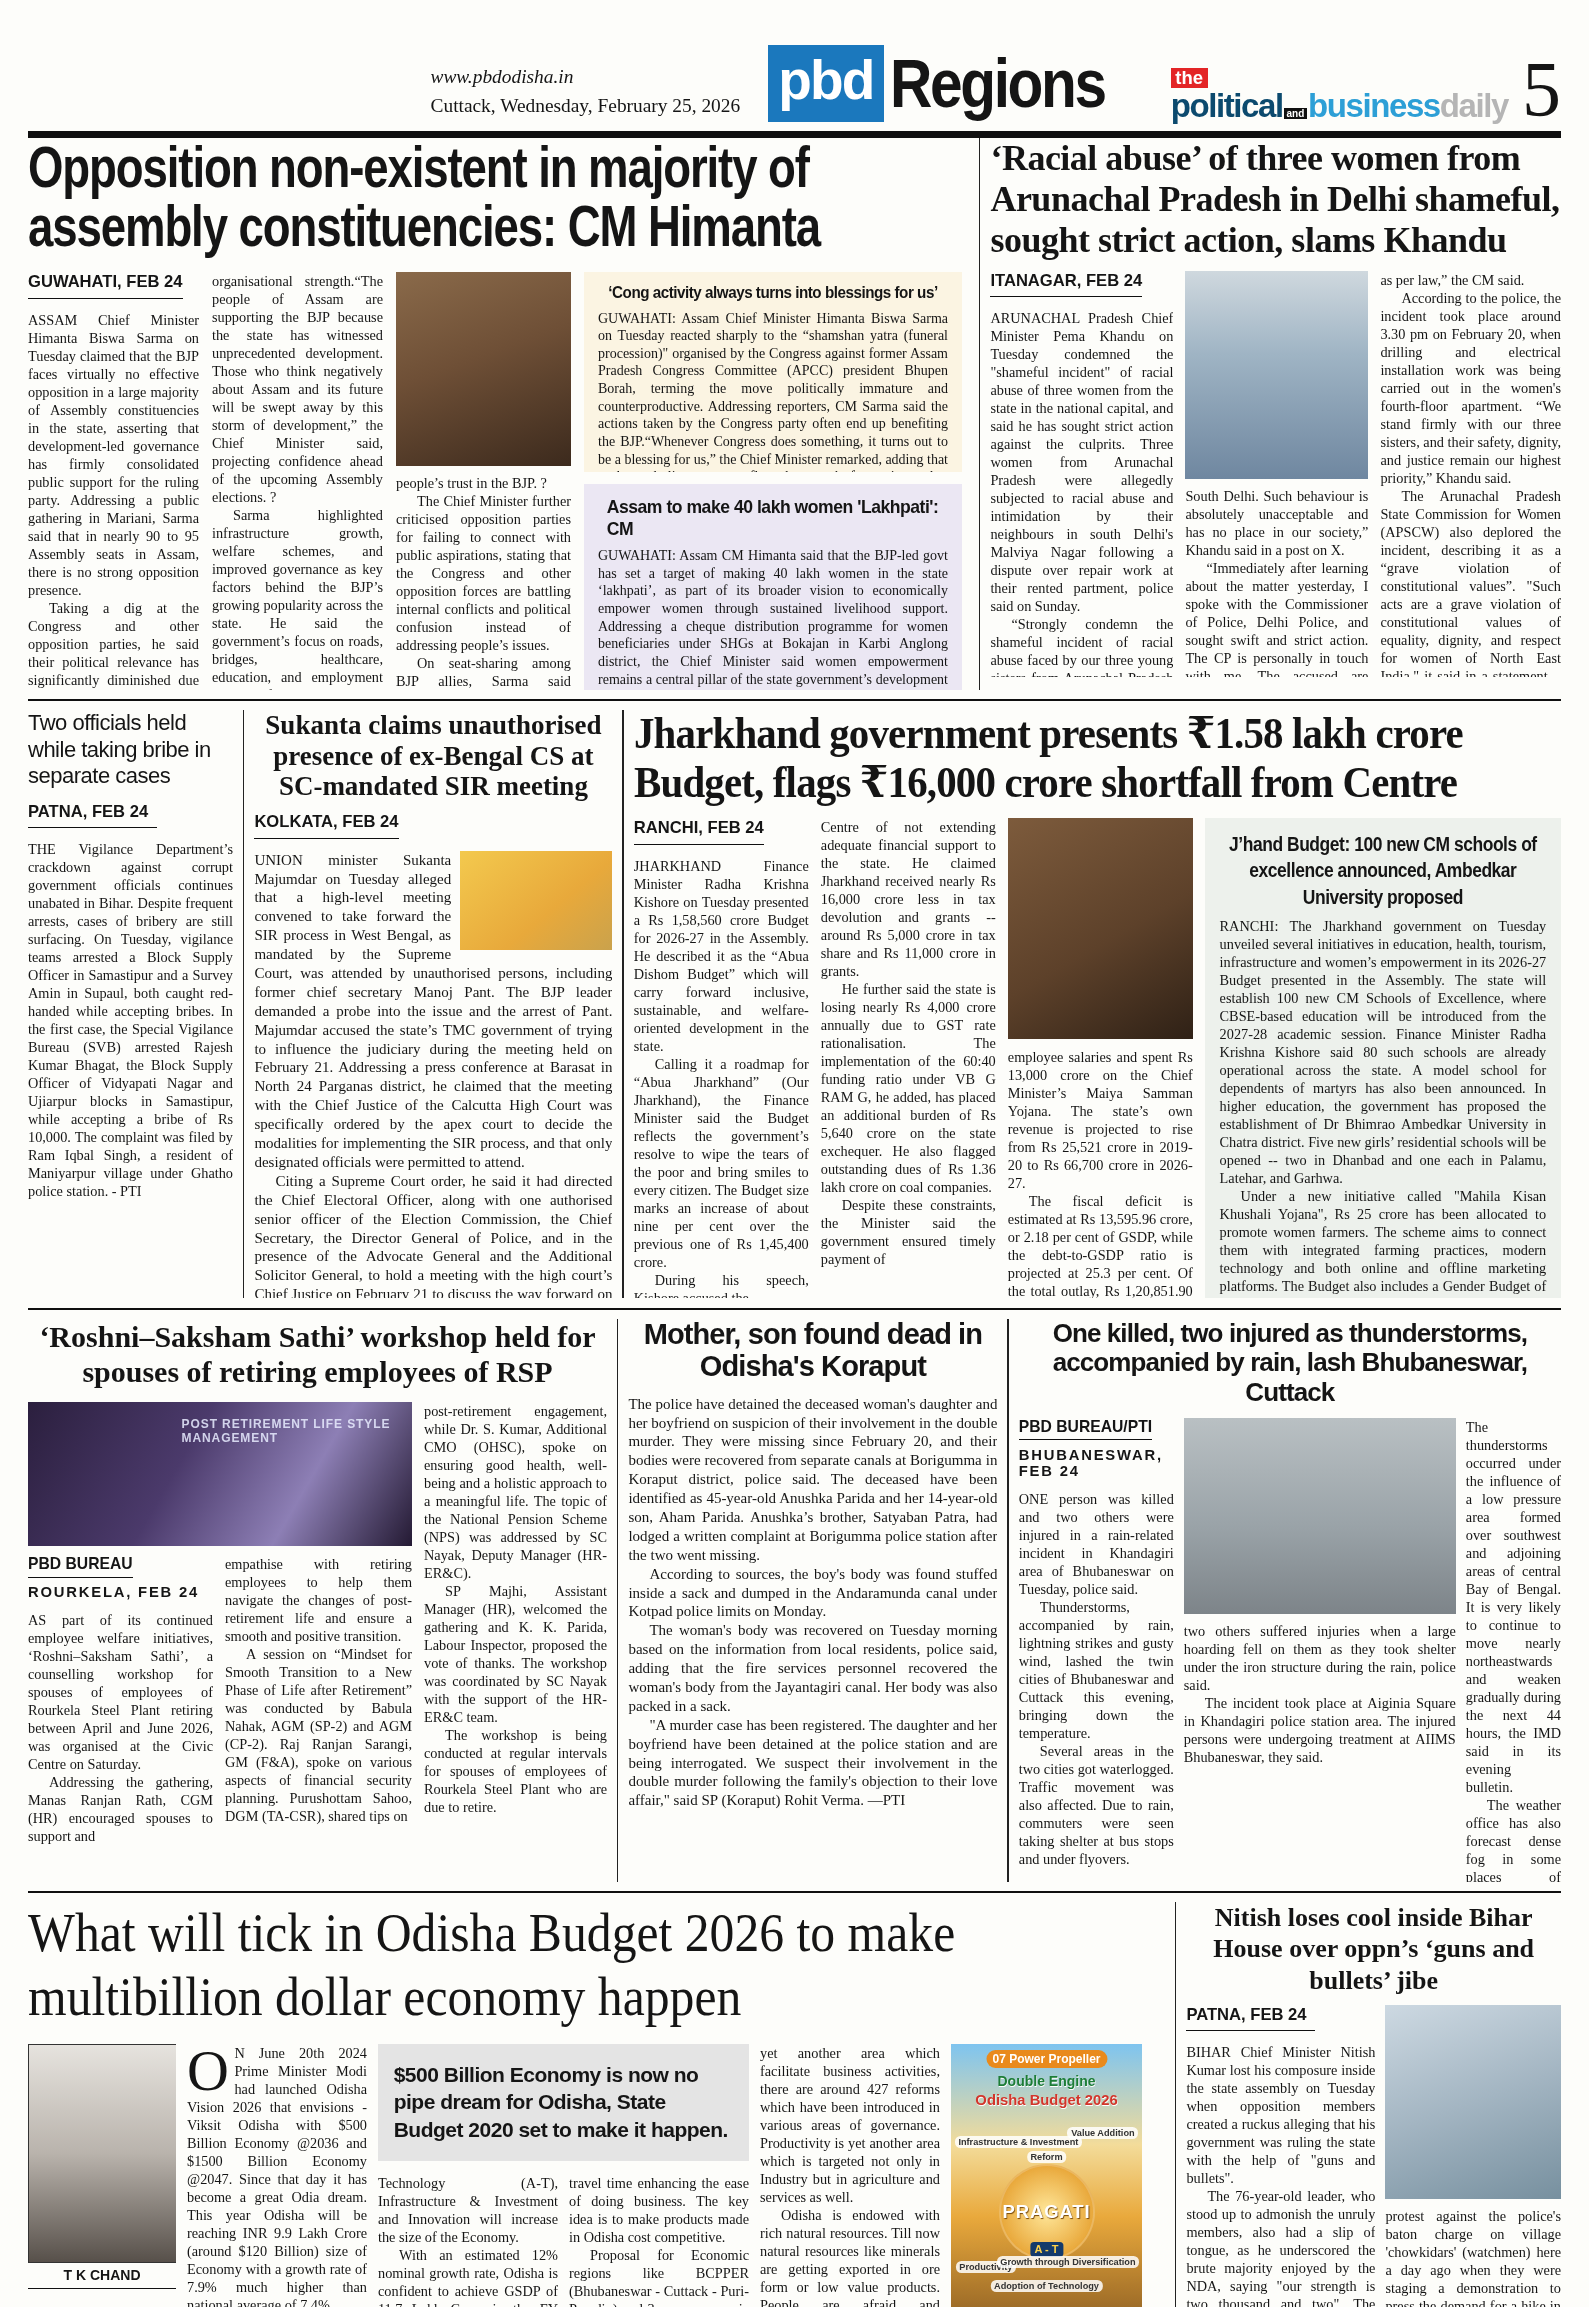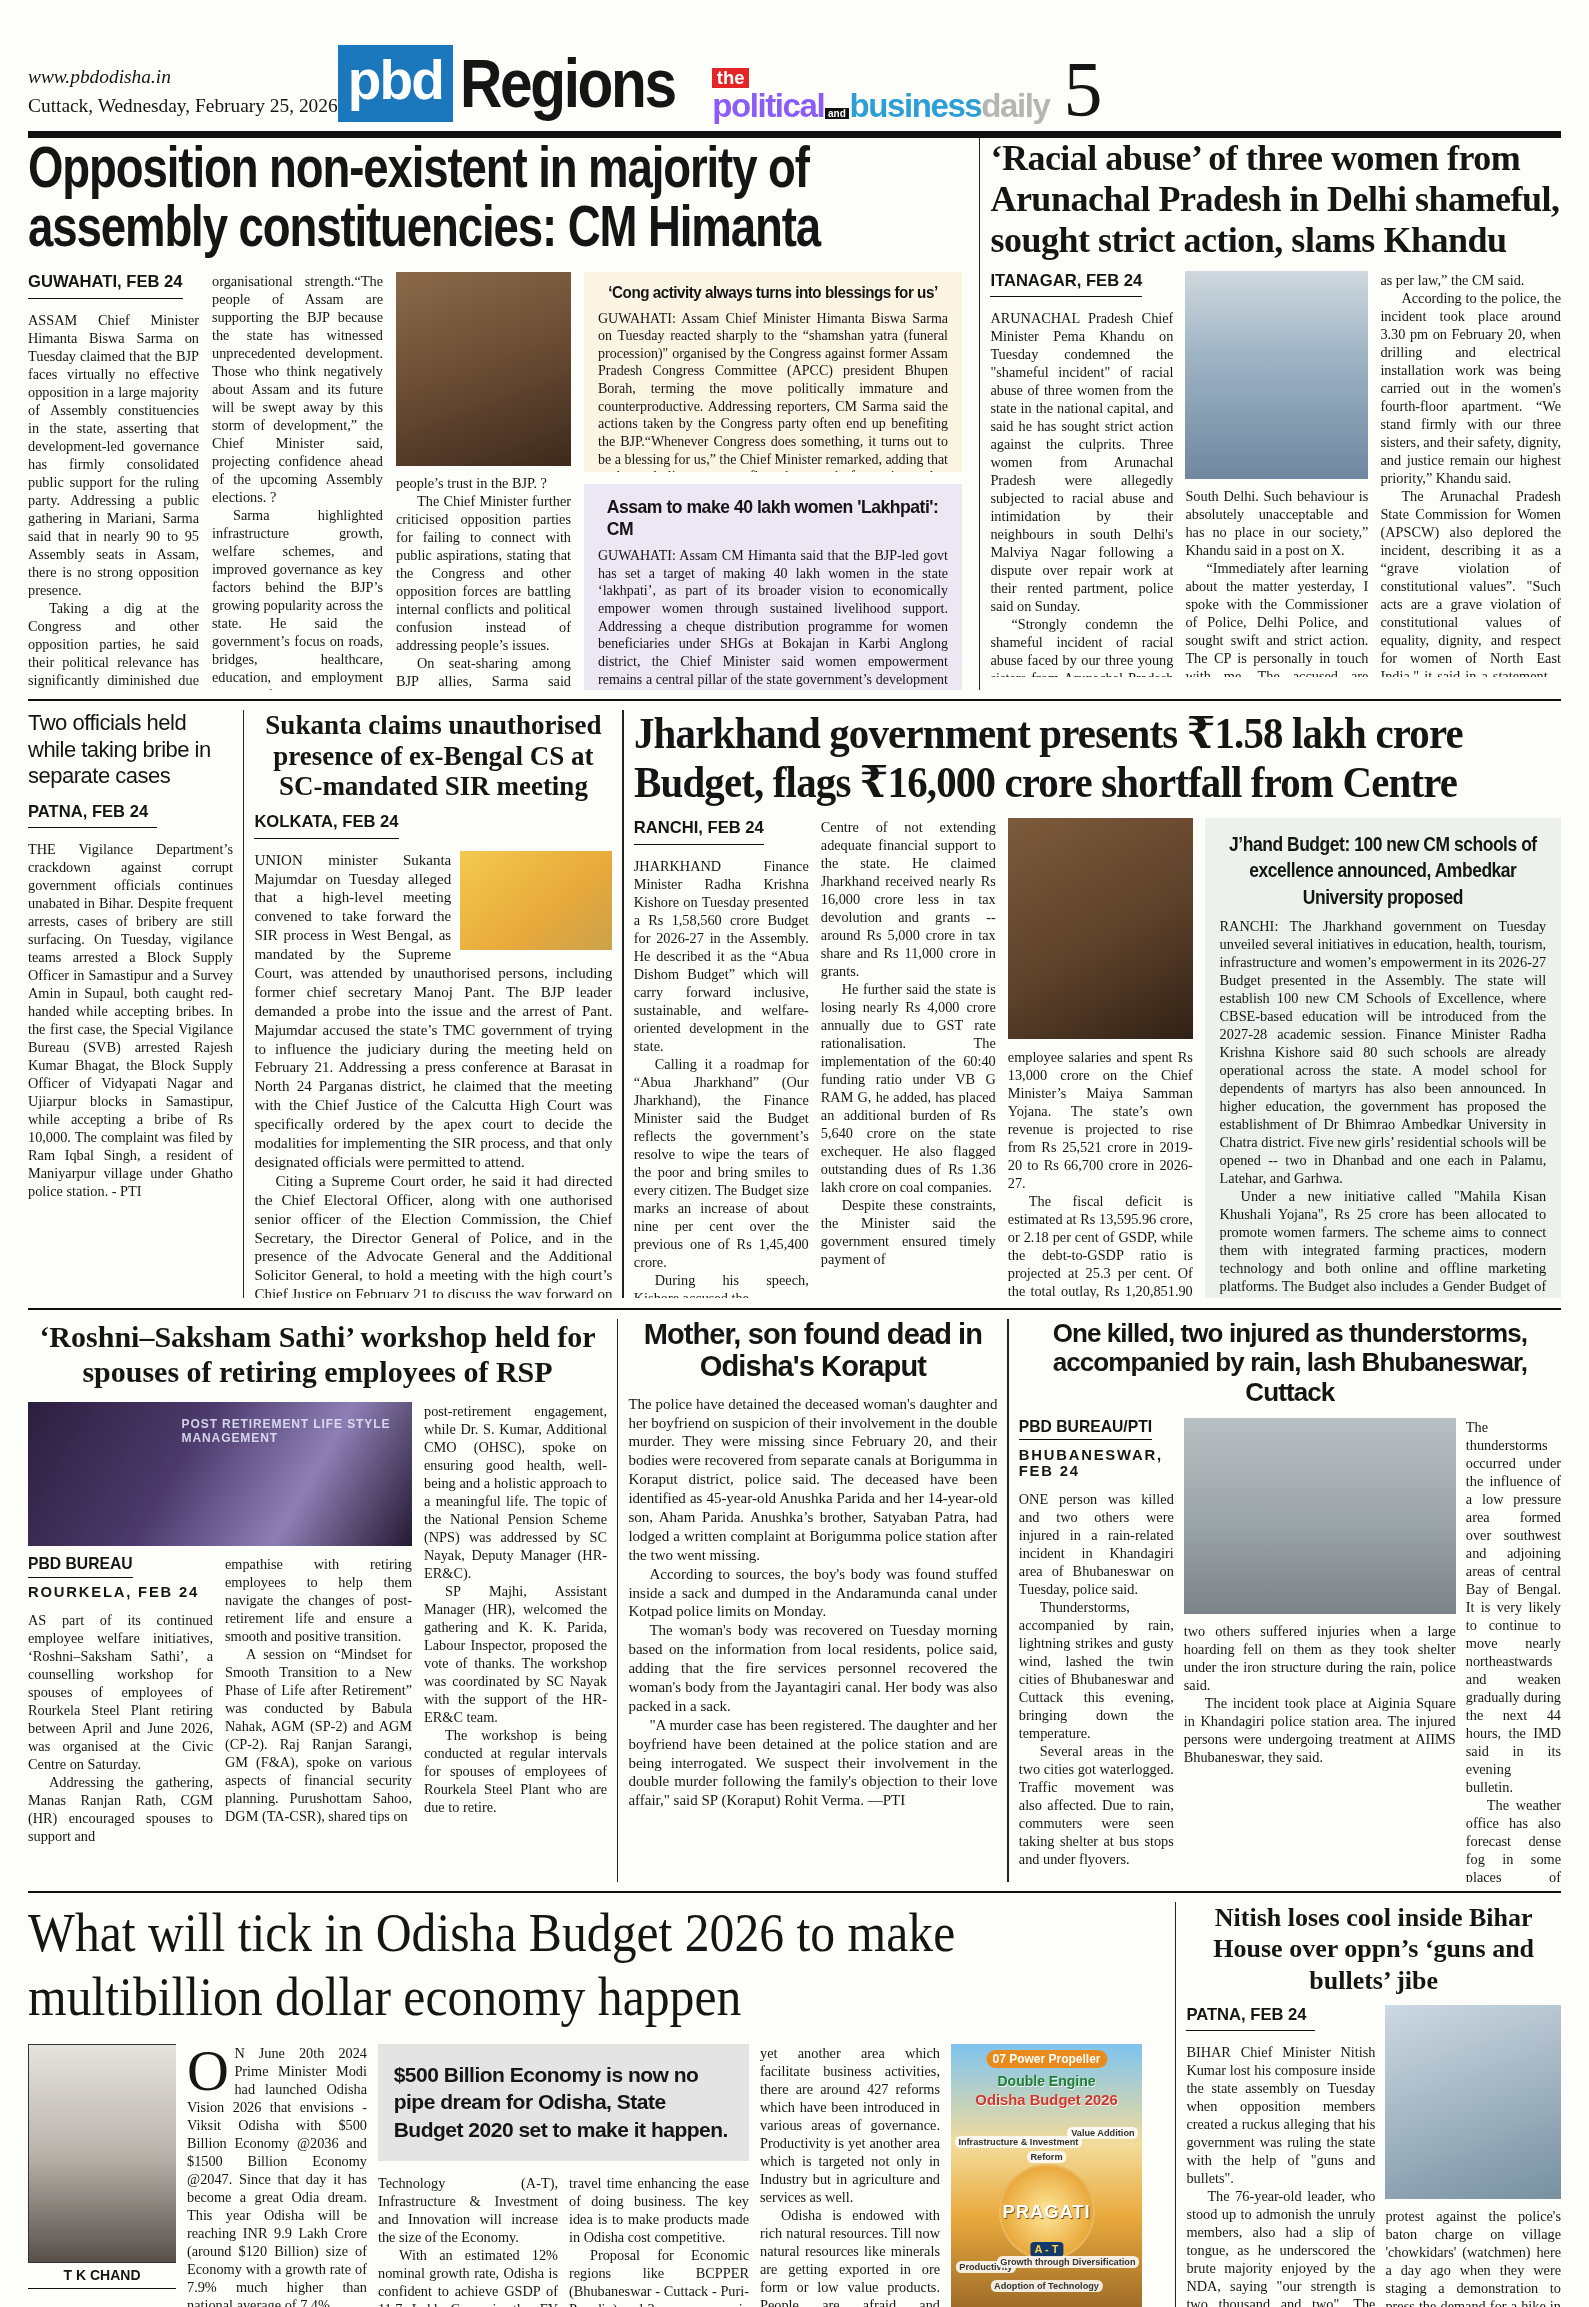--- a/index.html
+++ b/index.html
@@ -3,33 +3,33 @@
 <meta charset="utf-8">
 <style>
   html,body{margin:0;padding:0;}
   body{
     width:1589px;height:2452px;overflow:hidden;
     background:#fdfdfa;color:#151515;
     font-family:"Liberation Serif","DejaVu Serif",serif;
   }
   .page{padding:16.6px 28px 0 28px;}
   
-  .hdr{display:flex;align-items:flex-end;justify-content:flex-start;height:106px;}
+  .hdr{display:flex;align-items:flex-end;justify-content:flex-end;height:106px;gap:28px;}
   .hdr-left{font-size:19.4px;line-height:1.5;padding-bottom:2.8px;}
   .hdr-url{font-style:italic;}
   .hdr-center{display:flex;align-items:center;gap:6.5px;}
   .pbd-badge{background:#1b78bd;color:#fff;font-family:"Liberation Sans","DejaVu Sans",sans-serif;
     font-weight:bold;font-size:55px;padding:3.7px 10px 9.2px 10px;letter-spacing:-1.8px;}
   .section-title{font-family:"Liberation Sans","DejaVu Sans",sans-serif;font-weight:bold;
     font-size:69px;letter-spacing:-2.8px;transform:scaleX(.85);transform-origin:left bottom;white-space:nowrap;}
   .hdr-right{display:flex;align-items:flex-end;gap:14px;padding-bottom:1.8px;}
   .masthead{font-family:"Liberation Sans","DejaVu Sans",sans-serif;font-weight:bold;line-height:.9;}
   .mh-the{display:inline-block;background:#e32526;color:#fff;font-size:18.5px;padding:1.8px 4.6px;margin-bottom:2.8px;}
   .mh-row{display:flex;align-items:baseline;}
-  .mh-pol{color:#8b5cf6;font-size:33px;letter-spacing:-1.4px;}
+  .mh-pol{color:#0c4a6e;font-size:33px;letter-spacing:-1.4px;}
   .mh-and{background:#101010;color:#fff;font-size:10px;padding:0.9px 2.8px;margin:0 0.9px;}
   .mh-bus{color:#2d9fd6;font-size:33px;letter-spacing:-1.4px;}
   .mh-day{color:#b5b5b5;font-size:33px;letter-spacing:-1.4px;}
   .page-num{font-size:78px;line-height:.8;font-weight:normal;}
   .hdr-rule{border:none;border-top:7.4px solid #101010;margin:8.3px 0 0 0;}
   .row-rule{border:none;border-top:2.3px solid #101010;margin:9.2px 0;}
   
   .vdiv{width:1.4px;background:#222;align-self:stretch;margin:0 10px;flex:none;}
   .dateline{font-family:"Liberation Sans","DejaVu Sans",sans-serif;font-weight:bold;font-size:16.6px;
     display:inline-block;border-bottom:1.4px solid #101010;padding-bottom:5.5px;margin-bottom:12px;min-width:129px;}

